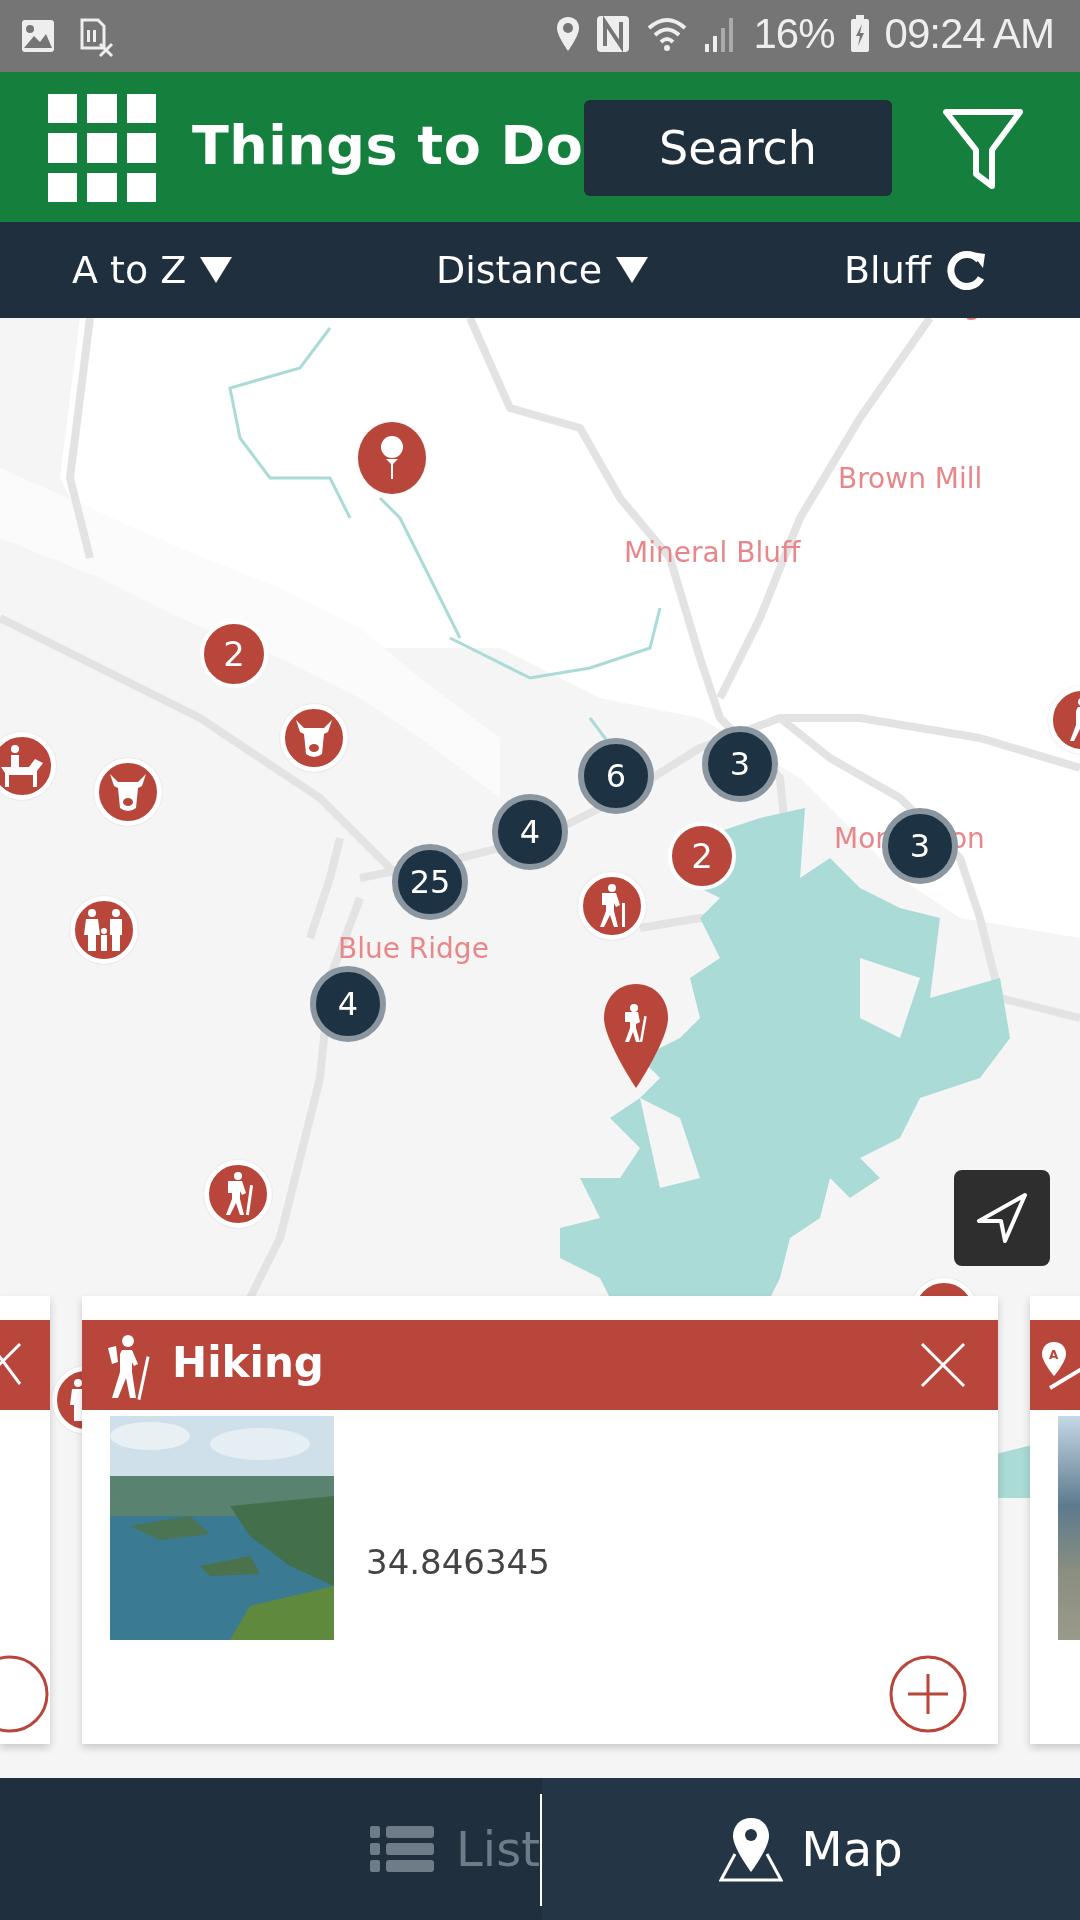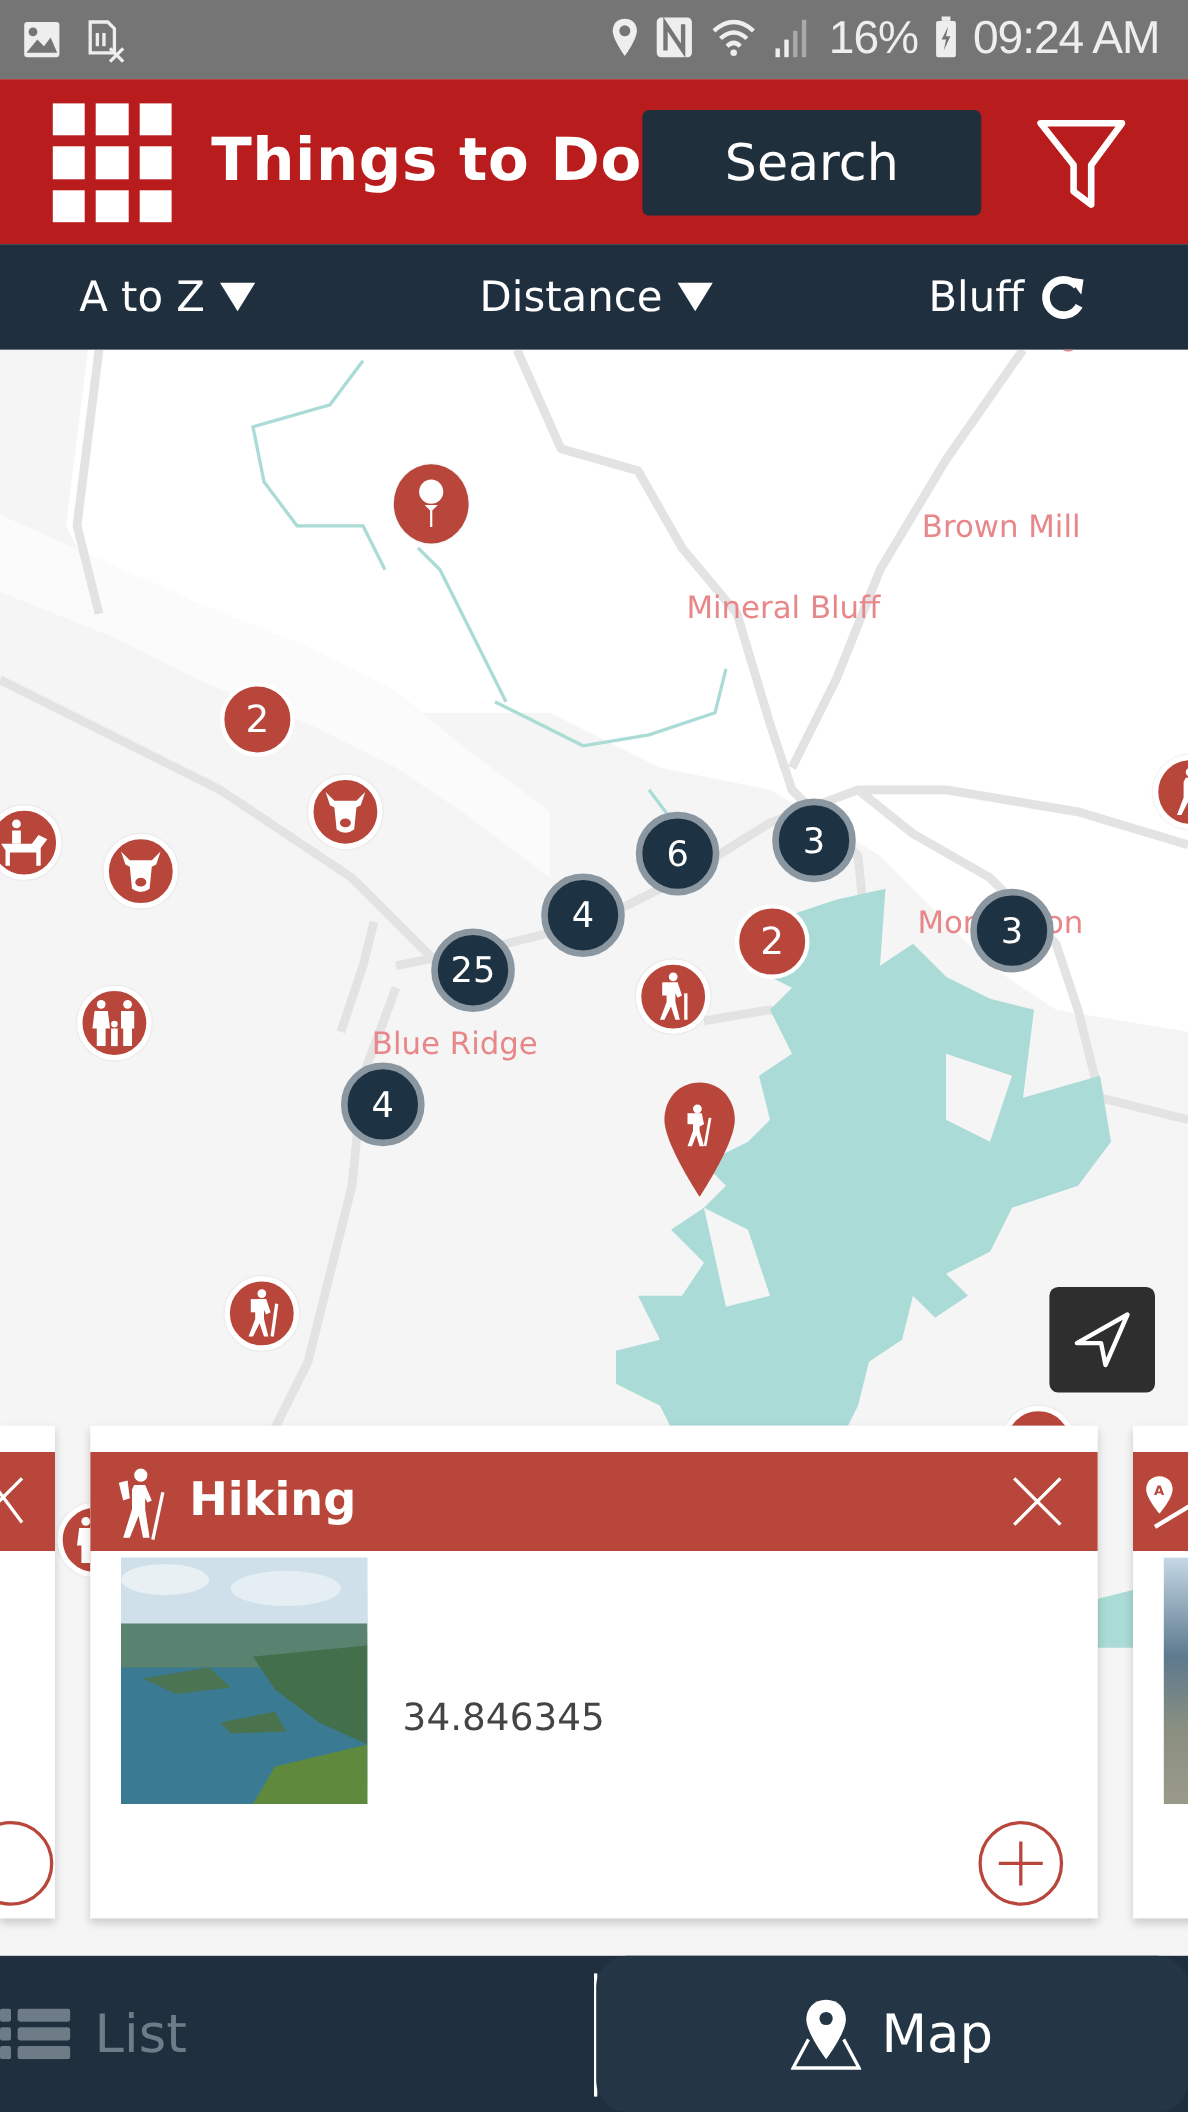--- a/index.html
+++ b/index.html
@@ -6,21 +6,21 @@
     html, body { width: 1080px; height: 1920px; overflow: hidden; background: #f4f4f4; }
     body { position: relative; font-family: "DejaVu Sans", sans-serif; }
 
     
     .statusbar { position: absolute; left: 0; top: 0; width: 1080px; height: 72px; background: #757575; color: #eeeeee; }
     .statusbar .left { position: absolute; left: 20px; top: 18px; display: flex; gap: 22px; }
     .statusbar .right { position: absolute; right: 26px; top: 10px; display: flex; align-items: center; gap: 14px; font-family: "Liberation Sans", sans-serif; font-size: 42px; letter-spacing: -1px; }
     .sb-ico { display: inline-block; }
 
     
-    .header { position: absolute; left: 0; top: 72px; width: 1080px; height: 150px; background: #b91c1c; }
+    .header { position: absolute; left: 0; top: 72px; width: 1080px; height: 150px; background: #15803d; }
     .grid-icon { position: absolute; left: 48px; top: 22px; width: 108px; height: 108px; display: grid; grid-template-columns: repeat(3, 1fr); grid-template-rows: repeat(3,1fr); gap: 10px; cursor: pointer; }
     .grid-icon span { background: #ffffff; }
     .title { position: absolute; left: 192px; top: 42px; color: #ffffff; font-family: "DejaVu Sans", sans-serif; font-size: 54px; font-weight: bold; letter-spacing: 0.5px; }
     .search-btn { position: absolute; left: 584px; top: 28px; width: 308px; height: 96px; background: #1f2f3c; border-radius: 6px; color: #ffffff; font-size: 46px; display: flex; align-items: center; justify-content: center; cursor: pointer; }
     .filter-btn { position: absolute; left: 940px; top: 34px; width: 86px; height: 86px; cursor: pointer; }
 
     
     .sortbar { position: absolute; left: 0; top: 222px; width: 1080px; height: 96px; background: #1f2f3e; color: #ffffff; font-size: 38px; }
     .sort-item { position: absolute; top: 26px; display: flex; align-items: center; gap: 14px; cursor: pointer; }
     .tri { width: 0; height: 0; border-left: 16px solid transparent; border-right: 16px solid transparent; border-top: 26px solid #ffffff; display: inline-block; }
@@ -43,22 +43,22 @@
     .card.next { left: 1030px; width: 60px; }
     .card-title-cat { position: absolute; left: 90px; top: 18px; color: #ffffff; font-size: 42px; font-weight: bold; }
     .card-close { position: absolute; right: 30px; top: 20px; width: 50px; height: 50px; cursor: pointer; }
     .card-thumb { position: absolute; left: 28px; top: 120px; width: 224px; height: 224px; background: linear-gradient(180deg, #c9dde8 0%, #b5d0df 22%, #5c7d6a 34%, #4b7a7a 45%, #3d7a92 60%, #2f6f89 75%, #4a7450 88%, #5a7a40 100%); overflow: hidden; }
     .card-name { position: absolute; left: 284px; top: 124px; width: 600px; color: #111111; font-size: 40px; font-weight: bold; line-height: 56px; }
     .card-coord { position: absolute; left: 284px; top: 246px; color: #444444; font-size: 34px; }
     .card-add { position: absolute; right: 30px; top: 358px; width: 80px; height: 80px; cursor: pointer; }
 
     
     .bottomnav { position: absolute; left: 0; top: 1778px; width: 1080px; height: 142px; background: #1f2f3e; }
-    .nav-list { position: absolute; left: 0; top: 0; width: 540px; height: 142px; display: flex; align-items: center; justify-content: flex-start; gap: 22px; color: #6e7c88; font-size: 48px; cursor: pointer; }
-    .nav-map { position: absolute; left: 542px; top: 0; width: 538px; height: 142px; background: #243646; display: flex; align-items: center; justify-content: center; gap: 18px; color: #ffffff; font-size: 48px; cursor: pointer; border-radius: 28px; }
+    .nav-list { position: absolute; left: 0; top: 0; width: 540px; height: 142px; display: flex; align-items: center; justify-content: flex-end; gap: 22px; color: #6e7c88; font-size: 48px; cursor: pointer; }
+    .nav-map { position: absolute; left: 542px; top: 0; width: 538px; height: 142px; background: #243646; display: flex; align-items: center; justify-content: center; gap: 18px; color: #ffffff; font-size: 48px; cursor: pointer; }
     .nav-divider { position: absolute; left: 540px; top: 16px; width: 3px; height: 112px; background: #ffffff; }
   </style>
 </head>
 <body>
 
 <div class="statusbar">
   <div class="left">
     <svg class="sb-ico" width="36" height="36" viewBox="0 0 36 36">
         <rect x="2" y="2" width="32" height="32" rx="3" fill="#eee"></rect>
         <circle cx="10" cy="11" r="4" fill="#757575"></circle>

